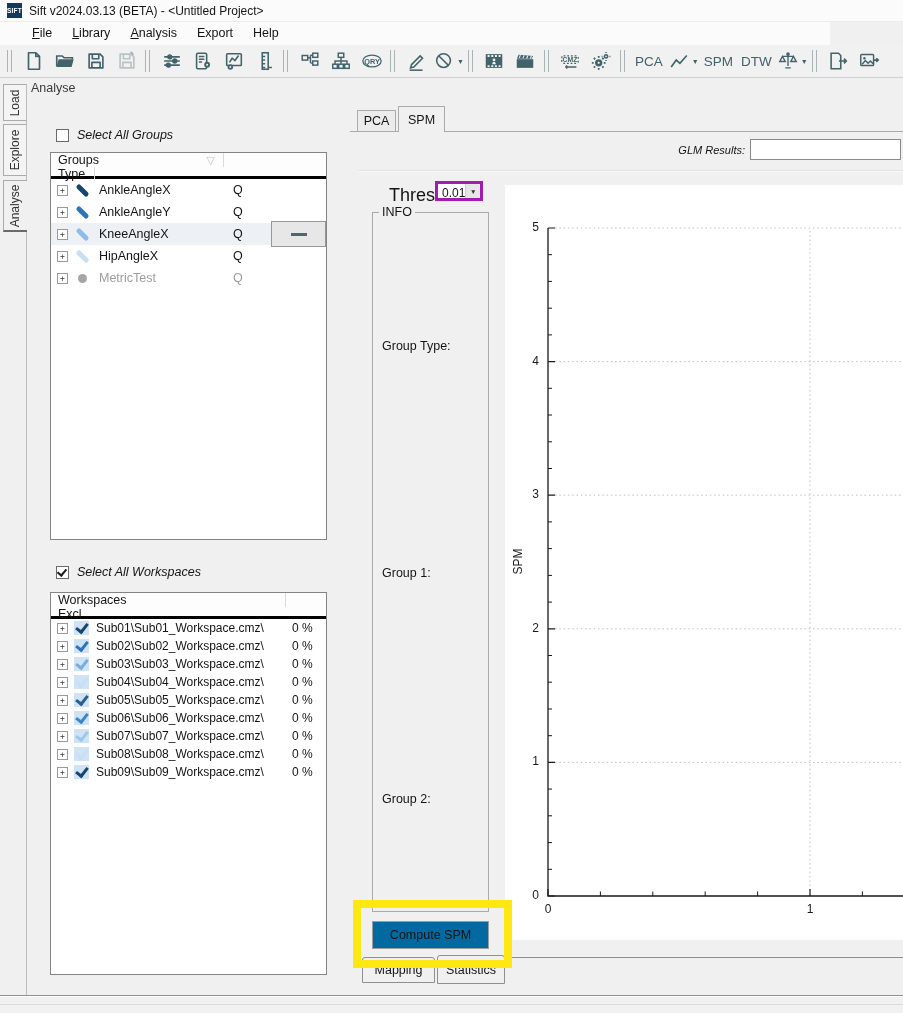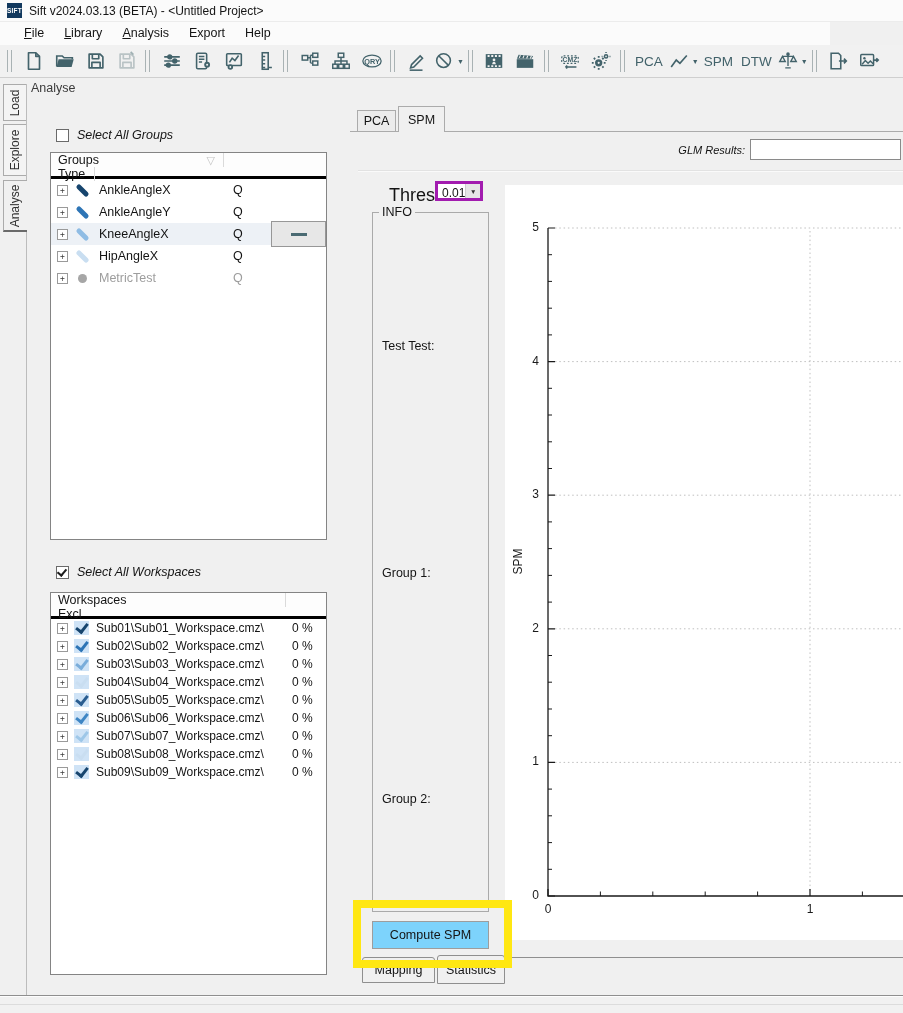--- a/index.html
+++ b/index.html
@@ -8,21 +8,21 @@
   .abs{position:absolute;}
 
   
   .titlebar{left:0;top:0;width:903px;height:22px;background:#fbfbfb;display:flex;align-items:center;
             gap:7px;padding-left:7px;box-sizing:border-box;border-bottom:1px solid #ececec;}
   .applogo{width:15px;height:15px;background:#12395e;color:#fff;font-size:6.5px;font-weight:bold;
            display:flex;align-items:center;justify-content:center;flex:none;letter-spacing:.2px;}
   .apptitle{font-size:12px;white-space:nowrap;}
 
   
-  .menubar{left:0;top:22px;width:830px;height:23px;background:#fbfbfb;display:flex;align-items:center;padding-left:14px;box-sizing:border-box;}
+  .menubar{left:0;top:22px;width:830px;height:23px;background:#fbfbfb;display:flex;align-items:center;padding-left:22px;box-sizing:border-box;}
   .menuitem{padding:3px 10px 4px 10px;font-size:12.5px;cursor:default;}
 
   
   .toolbar{left:0;top:45px;width:903px;height:33px;background:#f1f1f1;border-bottom:1px solid #cfcfcf;
            display:flex;align-items:center;padding-left:4px;box-sizing:border-box;}
   .tgrip{width:3px;height:22px;border-left:1px solid #a9b2b4;border-right:1px solid #a9b2b4;margin:0 6px 0 3px;flex:none;}
   .tbtn{height:28px;min-width:29px;display:flex;align-items:center;justify-content:center;color:#43636b;flex:none;padding:0 1px;}
   .tbtn svg{display:block;}
   .ttext{font-size:13.5px;color:#42626a;padding:0 4px;flex:none;}
   .darr{font-size:7px;color:#42626a;margin-left:2px;flex:none;}
@@ -77,21 +77,21 @@
             box-sizing:border-box;font-size:12px;padding:0 3px;font-family:"Liberation Sans",sans-serif;}
   .panelridge{left:358px;top:170px;width:545px;height:1px;background:#e2e2e2;border-bottom:1px solid #fafafa;}
   .thlabel{left:373px;top:185px;font-size:18px;margin-left:16px;}
   .combo{left:435px;top:181px;width:48px;height:20px;background:#fff;border:3px solid #a21caf;
          box-sizing:border-box;display:flex;align-items:stretch;}
   .comboval{flex:1;font-size:12px;padding:2px 0 0 4px;}
   .comboarrow{width:15px;background:#e6e6e6;border-left:1px solid #cecece;display:flex;align-items:center;justify-content:center;font-size:6.5px;color:#333;}
   .infobox{left:372px;top:212px;width:117px;height:700px;border:1px solid #aaaaaa;box-sizing:border-box;}
   .infotitle{position:absolute;left:6px;top:-8px;background:#f0f0f0;padding:0 3px;font-size:12.5px;}
   .infolabel{position:absolute;left:9px;font-size:12.5px;}
-  .computebtn{left:372px;top:921px;width:117px;height:28px;background:#7dd3fc;border:1px solid #9d9d9d;
+  .computebtn{left:372px;top:921px;width:117px;height:28px;background:#0369a1;border:1px solid #9d9d9d;
               box-sizing:border-box;display:flex;align-items:center;justify-content:center;font-size:12.5px;}
   .btab{box-sizing:border-box;border:1px solid #8f8f8f;border-radius:3px 3px 0 0;background:#f0f0f0;
         display:flex;align-items:center;justify-content:center;font-size:12.5px;}
   .btab.b1{left:362px;top:957px;width:73px;height:26px;z-index:1;}
   .btab.b2{left:437px;top:955px;width:68px;height:29px;z-index:2;}
   .bpanline{left:505px;top:957px;width:398px;height:1px;background:#8f8f8f;}
 
   
   .chart{left:505px;top:185px;width:398px;height:755px;background:#fff;}
   .ytick{position:absolute;left:8px;width:26px;text-align:right;font-size:12px;color:#1a1a1a;}
@@ -462,21 +462,21 @@
 
 <div class="abs panelridge"></div>
 <div class="abs thlabel">Thresholds</div>
 <div class="abs combo">
   <span class="comboval">0.01</span>
   <span class="comboarrow">▼</span>
 </div>
 
 <div class="abs infobox">
   <span class="infotitle">INFO</span>
-  <span class="infolabel" style="top:126px;">Test Test:</span>
+  <span class="infolabel" style="top:126px;">Group Type:</span>
   <span class="infolabel" style="top:353px;">Group 1:</span>
   <span class="infolabel" style="top:579px;">Group 2:</span>
 </div>
 
 <div class="abs chart">
   <svg width="398" height="755">
     <path d="M50 43H398M50 176.6H398M50 310.2H398M50 443.8H398M50 577.4H398" stroke="#bfbfbf" stroke-width="1" stroke-dasharray="1.5 2.8" fill="none"></path>
     <path d="M305 46V708" stroke="#bfbfbf" stroke-width="1" stroke-dasharray="1.5 2.8" fill="none"></path>
     <path d="M43 43V711H398" stroke="#1a1a1a" stroke-width="1.3" fill="none"></path>
     <path d="M43 43h7M43 176.6h7M43 310.2h7M43 443.8h7M43 577.4h7M43 711h7" stroke="#1a1a1a" stroke-width="1.2" fill="none"></path>

